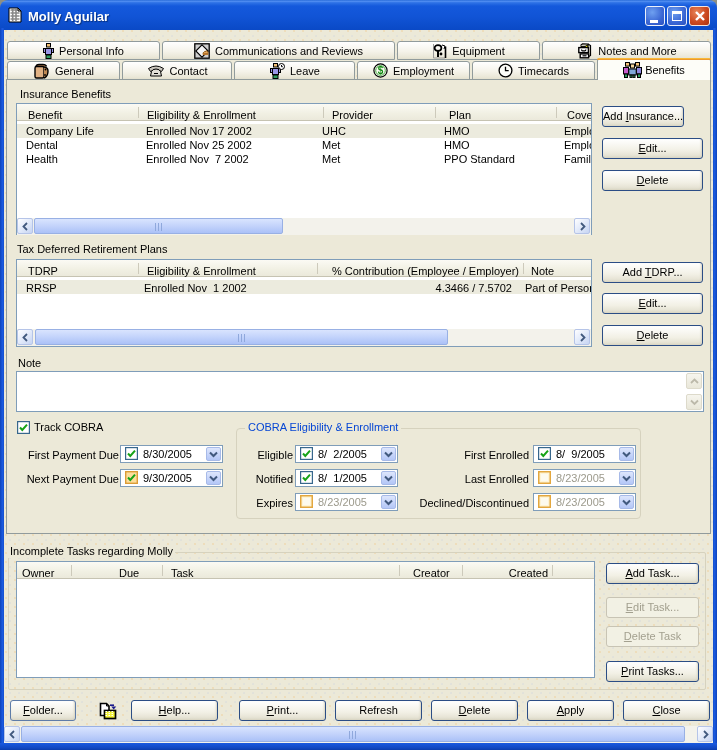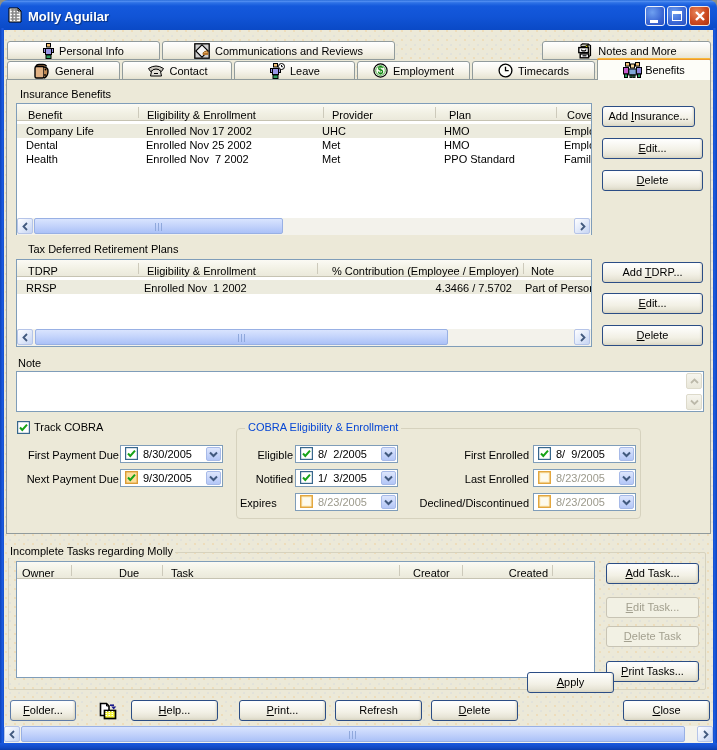--- a/index.html
+++ b/index.html
@@ -72,20 +72,31 @@
     </div>
 <div class="tab" style="left:162px;top:41px;width:233px">
       <svg width="16" height="16" viewBox="0 0 16 16">
         <rect x="0.8" y="0.8" width="14.4" height="14.4" fill="#CFCFCF" stroke="#000" stroke-width="1.3"></rect>
         <path d="M8 1.8 L14.2 8 L8 14.2 L1.8 8 Z" fill="#F5F5F5" stroke="#000" stroke-width="1.1"></path>
         <path d="M9.2 9.8 q1.5 -2 3 -1.5 l0.5 -0.8 l1.5 1.8 l-0.5 1.5 q-2.5 -0.3 -4.5 0.5 z" fill="#E8A85C" stroke="#8A5A1A"></path>
         <path d="M8.8 11.2 h5.5" stroke="#C07828" stroke-width="1.4"></path>
       </svg>
       <span>Communications and Reviews</span>
     </div>
+<div class="tab" style="left:397px;top:41px;width:143px">
+      <svg width="15" height="16" viewBox="0 0 15 16">
+        <path d="M1.5 1 L1.5 15 L13 15" stroke="#999" fill="none"></path>
+        <ellipse cx="6" cy="5" rx="3.4" ry="2.8" fill="none" stroke="#000" stroke-width="1.7"></ellipse>
+        <path d="M6 8 L6 14" stroke="#000" stroke-width="2"></path>
+        <circle cx="9" cy="11" r="1.4" fill="#000"></circle>
+        <path d="M10 2 l3 1 l-1 3" fill="#fff" stroke="#000"></path>
+        <path d="M13.5 3.5 L13.5 15" stroke="#000" stroke-width="1.6"></path>
+      </svg>
+      <span>Equipment</span>
+    </div>
 <div class="tab" style="left:542px;top:41px;width:169px">
       <svg width="17" height="17" viewBox="0 0 17 17">
         <path d="M12 2 L14.5 3.5 L14.5 13.5 L12 15" fill="#D8D4C4" stroke="#000" stroke-width="1.2"></path>
         <path d="M4.5 3.5 L6.5 1.8 L12 2 L12 4.5" fill="#C9C5B5" stroke="#000" stroke-width="1.1"></path>
         <path d="M4.8 4.6 h4.7 l1 -1.4 h1.3 v2.3 h-7 z" fill="#EEE90D" stroke="#000"></path>
         <rect x="2.8" y="5.6" width="9.6" height="5" fill="#fff" stroke="#000" stroke-width="1.4"></rect>
         <path d="M5.5 7.4 a2.2 1.5 0 0 0 4.4 0" fill="none" stroke="#000" stroke-width="1.1"></path>
         <rect x="4.2" y="11.9" width="8.4" height="3.9" fill="#fff" stroke="#000" stroke-width="1.4"></rect>
         <path d="M6.5 13.8 h4" stroke="#000" stroke-width="1.2"></path>
       </svg>
@@ -190,25 +201,25 @@
       </div>
   <div class="thumb" style="left:17px;width:249px">
         <div class="grip" style="left:120px"></div>
       </div>
   <div class="sbtn" style="left:557px;top:0px">
         <svg width="9" height="9" viewBox="0 0 9 9">
           <path d="M3 1 L6.5 4.5 L3 8" stroke="#41597E" stroke-width="1.8" fill="none"></path>
         </svg>
       </div>
 </div>
-<div class="btn" style="left:602px;top:106px;width:93px">Add <u>I</u>nsurance...</div>
+<div class="btn" style="left:602px;top:106px;width:82px">Add <u>I</u>nsurance...</div>
 <div class="btn" style="left:602px;top:138px;width:101px"><u>E</u>dit...</div>
 <div class="btn" style="left:602px;top:170px;width:101px"><u>D</u>elete</div>
 
-<div class="t" style="left:28px;top:243px">Tax Deferred Retirement Plans</div>
+<div class="t" style="left:17px;top:243px">Tax Deferred Retirement Plans</div>
 <div class="lv" style="left:16px;top:259px;width:576px;height:88px"></div>
 <div class="lvh" style="left:17px;top:260px;width:574px"></div>
 <div class="sep" style="left:138px;top:263px"></div>
 <div class="sep" style="left:317px;top:263px"></div>
 <div class="sep" style="left:523px;top:263px"></div>
 <div class="t" style="left:28px;top:265px">TDRP</div>
 <div class="t" style="left:147px;top:265px">Eligibility &amp; Enrollment</div>
 <div class="t" style="left:330px;top:265px;width:189px;text-align:right">% Contribution (Employee / Employer)</div>
 <div class="t" style="left:531px;top:265px">Note</div>
 <div class="hl" style="left:17px;top:280px;width:574px;height:14px"></div>
@@ -294,28 +305,28 @@
           <path d="M2 2.5 L5.5 6 L9 2.5" stroke="#41597E" stroke-width="2" fill="none"></path>
         </svg>
       </div>
     </div>
 <div class="t" style="left:240px;top:473px;width:53px;text-align:right">Notified</div>
 <div class="combo" style="left:295px;top:469px">
       <div class="a" style="left:4px;top:1px"><svg width="13" height="13" viewBox="0 0 13 13">
           <rect x="0.5" y="0.5" width="12" height="12" fill="#fff" stroke="#37678C" stroke-width="1.4"></rect>
           <path d="M3 6.5 L5.3 9 L10 3.6" stroke="#17A317" stroke-width="2" fill="none"></path>
         </svg></div>
-      <div class="t" style="left:22px;top:2px">1/  3/2005</div>
-      <div class="car">
-        <svg width="11" height="9" viewBox="0 0 11 9">
-          <path d="M2 2.5 L5.5 6 L9 2.5" stroke="#41597E" stroke-width="2" fill="none"></path>
-        </svg>
-      </div>
-    </div>
-<div class="t" style="left:240px;top:497px;width:53px;">Expires</div>
+      <div class="t" style="left:22px;top:2px">8/  1/2005</div>
+      <div class="car">
+        <svg width="11" height="9" viewBox="0 0 11 9">
+          <path d="M2 2.5 L5.5 6 L9 2.5" stroke="#41597E" stroke-width="2" fill="none"></path>
+        </svg>
+      </div>
+    </div>
+<div class="t" style="left:240px;top:497px;width:53px;text-align:right">Expires</div>
 <div class="combo" style="left:295px;top:493px">
       <div class="a" style="left:4px;top:1px"><svg width="13" height="13" viewBox="0 0 13 13">
           <rect x="0.5" y="0.5" width="12" height="12" fill="#FEF4D5" stroke="#E3A73E" stroke-width="2"></rect>
           <rect x="3" y="3" width="7" height="7" fill="#FDFAEE"></rect>
         </svg></div>
       <div class="t dis" style="left:22px;top:2px">8/23/2005</div>
       <div class="car">
         <svg width="11" height="9" viewBox="0 0 11 9">
           <path d="M2 2.5 L5.5 6 L9 2.5" stroke="#41597E" stroke-width="2" fill="none"></path>
         </svg>
@@ -386,21 +397,21 @@
       <path d="M7.5 1.5 l0 2.5 l2.5 0" fill="none" stroke="#000"></path>
       <rect x="5.5" y="8.5" width="11" height="8" fill="#F4F438" stroke="#000" stroke-width="1.7"></rect>
       <path d="M6.5 9.5h9M6.5 11.5h9M6.5 13.5h9" stroke="#fff" stroke-dasharray="1.5 1.5"></path>
       <path d="M11 3.2 h4" stroke="#1A1A8C" stroke-width="1.6"></path>
       <path d="M12.2 4.6 h5 l-2.5 2.8 z" fill="#1A1A8C"></path>
     </svg>
 <div class="btn" style="left:131px;top:700px;width:87px"><u>H</u>elp...</div>
 <div class="btn" style="left:239px;top:700px;width:87px"><u>P</u>rint...</div>
 <div class="btn" style="left:335px;top:700px;width:87px">Refresh</div>
 <div class="btn" style="left:431px;top:700px;width:87px"><u>D</u>elete</div>
-<div class="btn" style="left:527px;top:672px;width:87px"><u>A</u>pply</div>
+<div class="btn" style="left:527px;top:700px;width:87px"><u>A</u>pply</div>
 <div class="btn" style="left:623px;top:700px;width:87px"><u>C</u>lose</div>
 
 <div class="sbh" style="left:4px;top:726px;width:709px">
   <div class="sbtn" style="left:0px;top:0px">
         <svg width="9" height="9" viewBox="0 0 9 9">
           <path d="M6 1 L2.5 4.5 L6 8" stroke="#41597E" stroke-width="1.8" fill="none"></path>
         </svg>
       </div>
   <div class="thumb" style="left:17px;width:664px">
         <div class="grip" style="left:327px"></div>

